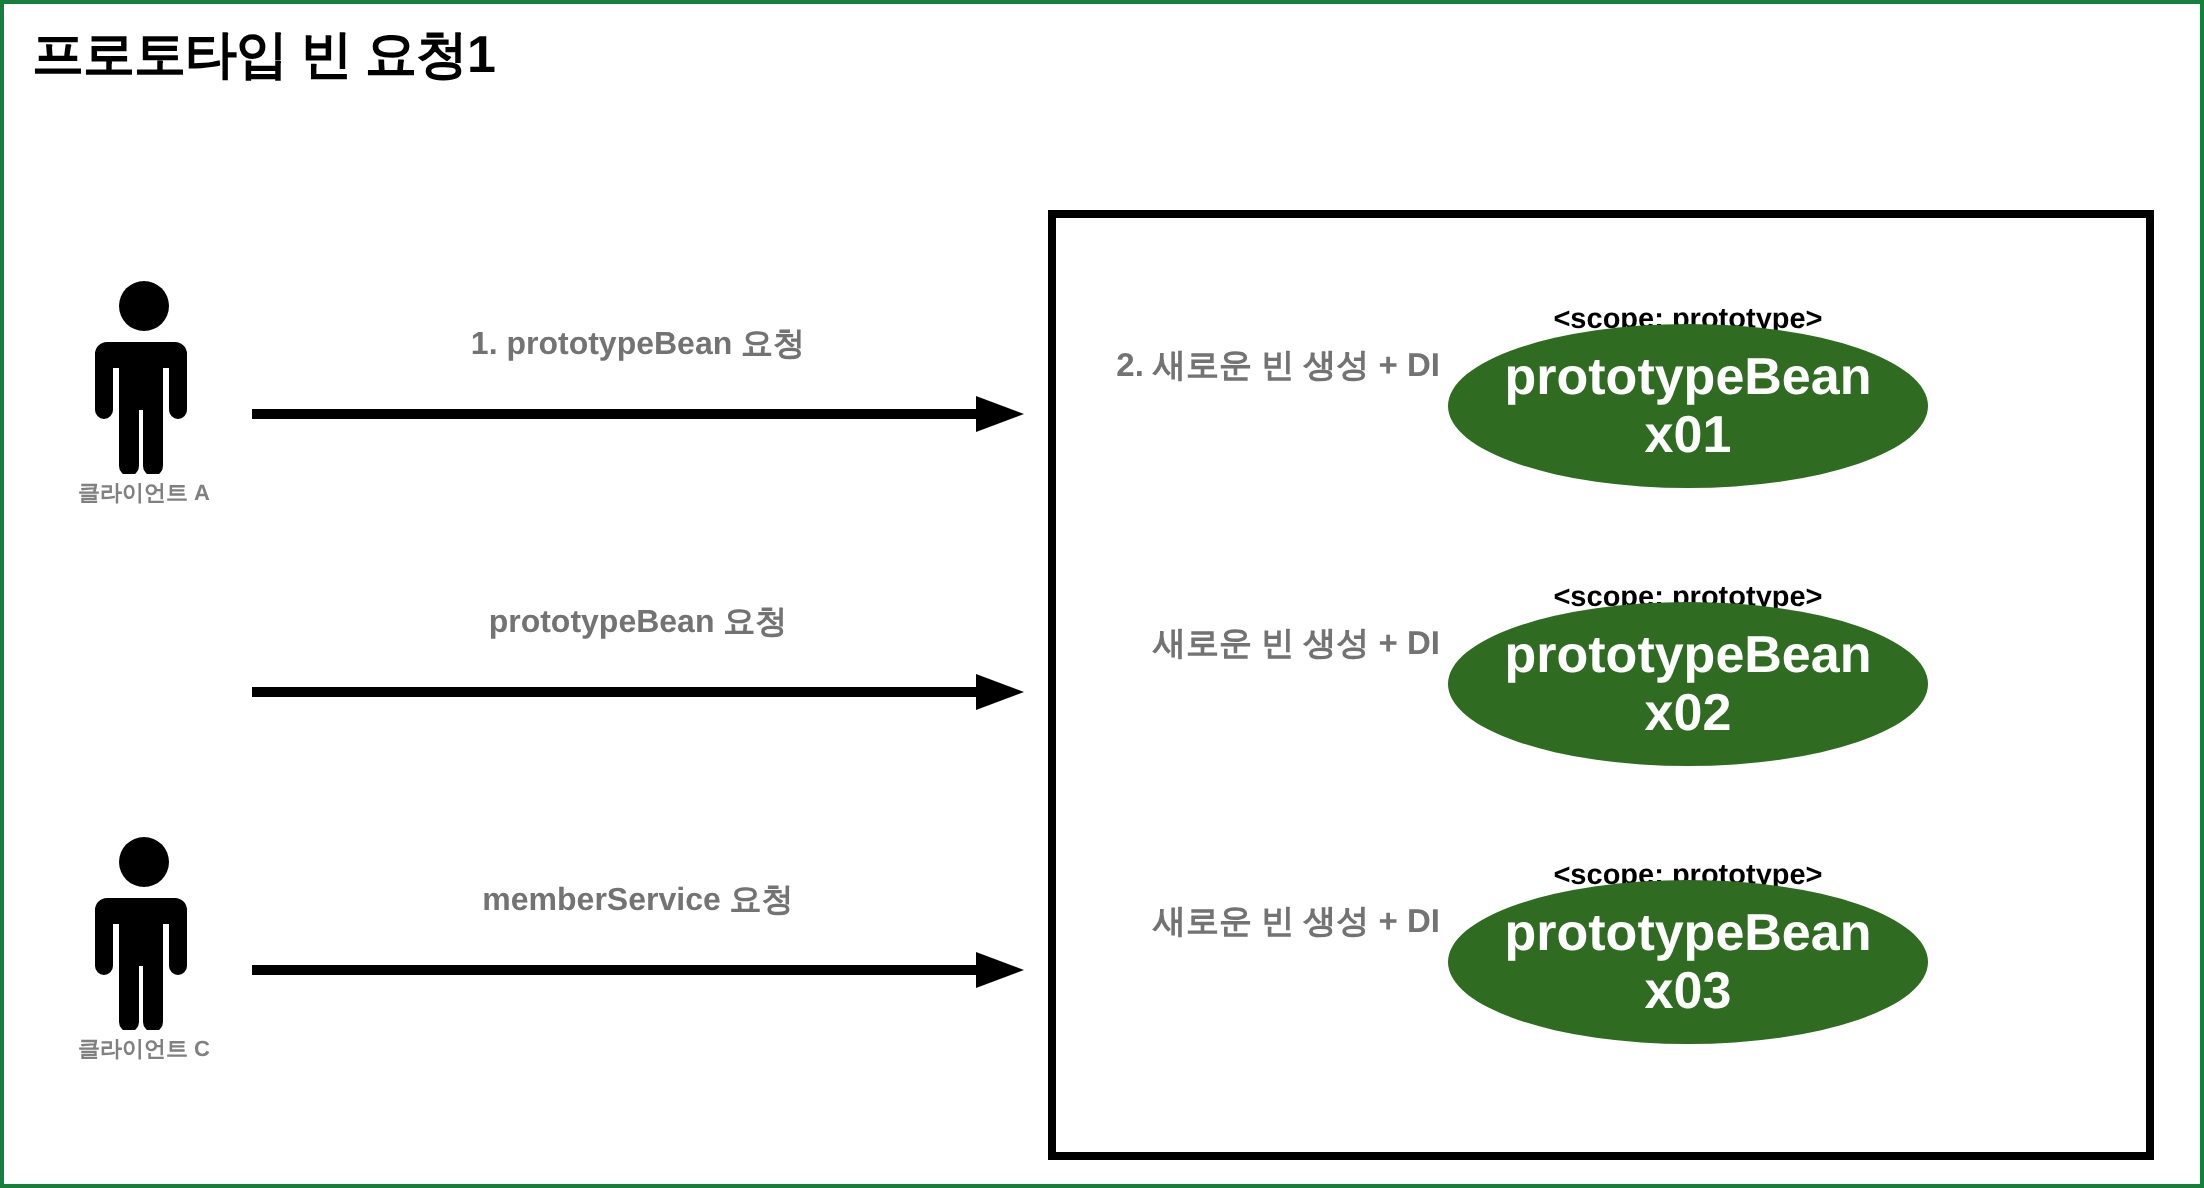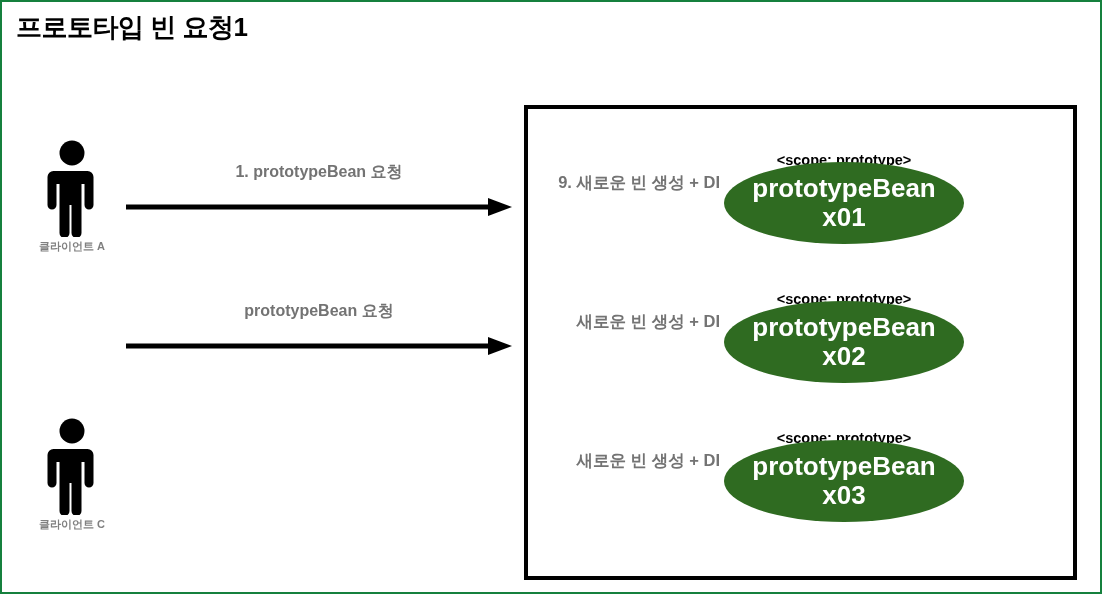--- a/index.html
+++ b/index.html
@@ -206,23 +206,30 @@
   </div>
 
   <div class="arrow-row arrow-2">
     <div class="arrow-label">prototypeBean 요청</div>
     <svg class="arrow-line" viewBox="0 0 386 18" preserveAspectRatio="none">
       <line x1="0" y1="9" x2="364" y2="9" stroke="#000000" stroke-width="5"></line>
       <polygon points="362,0 386,9 362,18" fill="#000000"></polygon>
     </svg>
   </div>
 
+  <div class="arrow-row arrow-3">
+    <div class="arrow-label">memberService 요청</div>
+    <svg class="arrow-line" viewBox="0 0 386 18" preserveAspectRatio="none">
+      <line x1="0" y1="9" x2="364" y2="9" stroke="#000000" stroke-width="5"></line>
+      <polygon points="362,0 386,9 362,18" fill="#000000"></polygon>
+    </svg>
+  </div>
 
   <div class="bean-row bean-row-1">
-    <div class="di-note">9. 새로운 빈 생성 + DI</div>
+    <div class="di-note">2. 새로운 빈 생성 + DI</div>
     <div class="scope-label">&lt;scope: prototype&gt;</div>
     <div class="bean-ellipse">
       <div class="bean-text">prototypeBean
 x01</div>
     </div>
   </div>
 
   <div class="bean-row bean-row-2">
     <div class="di-note">새로운 빈 생성 + DI</div>
     <div class="scope-label">&lt;scope: prototype&gt;</div>

